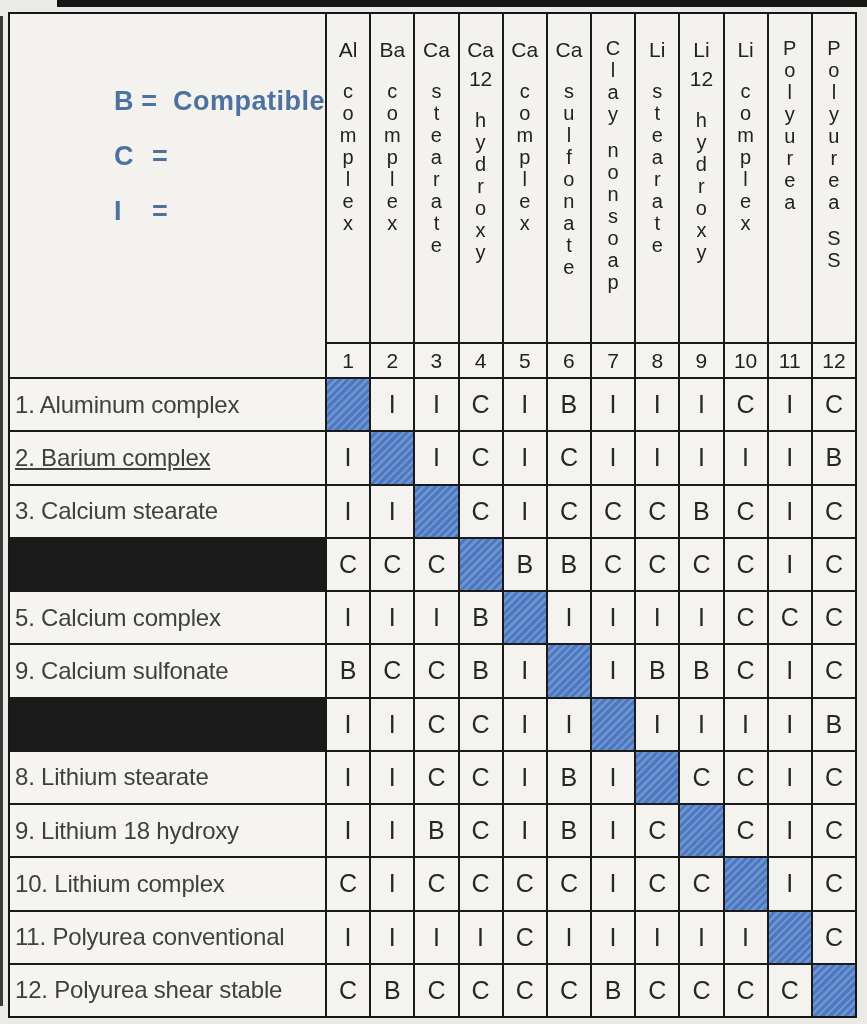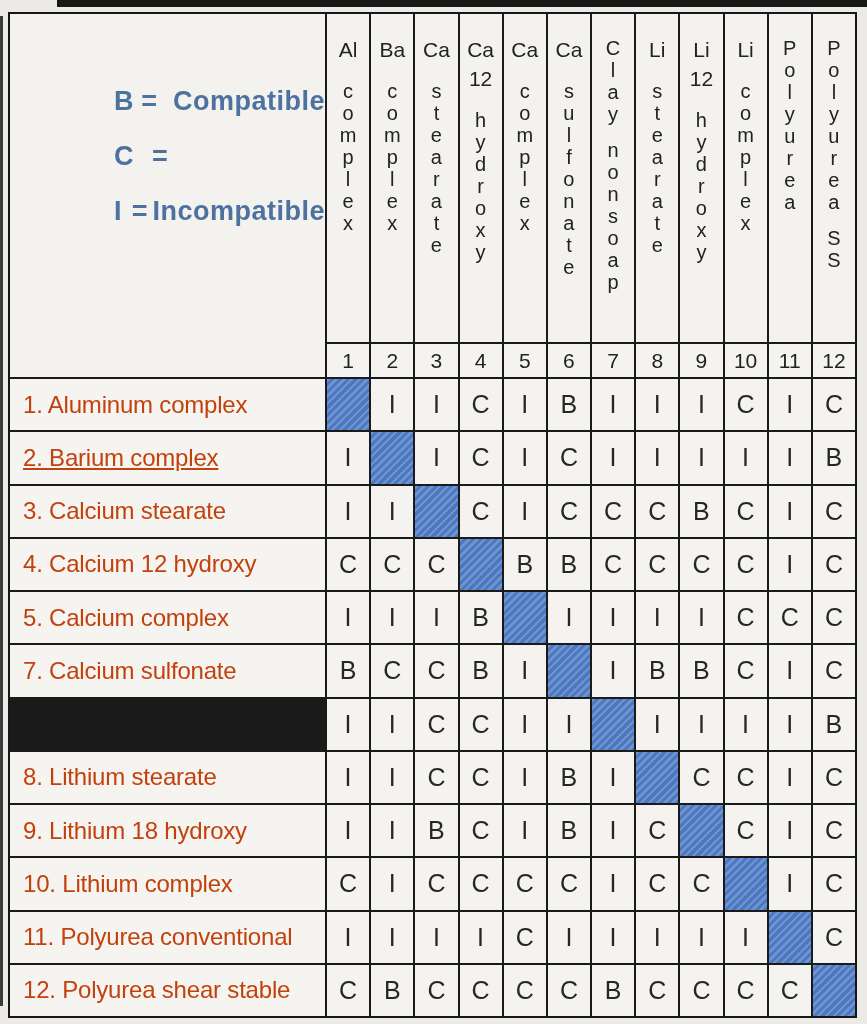--- a/index.html
+++ b/index.html
@@ -75,22 +75,22 @@
 
   
   .num-cell {
     display: flex; align-items: center; justify-content: center;
     font-size: 21px; color: #222;
   }
 
   
   .label-cell {
     display: flex; align-items: center;
-    padding-left: 13px;
-    font-size: 24px; color: #c2410c;
+    padding-left: 5px;
+    font-size: 24px; color: #404040;
     letter-spacing: -0.2px;
     white-space: nowrap;
     background: #f5f4f0;
   }
 
   
   .data-cell {
     display: flex; align-items: center; justify-content: center;
     font-size: 25px; color: #262626;
   }
@@ -116,21 +116,20 @@
         <span class="legend-eq">=</span>
         <span class="legend-meaning">Compatible</span>
       </div>
       <div class="legend-row">
         <span class="legend-sym">C</span>
         <span class="legend-eq">=</span>
       </div>
       <div class="legend-row">
         <span class="legend-sym">I</span>
         <span class="legend-eq">=</span>
-        <span class="legend-meaning">Incompatible</span>
       </div>
     </div>
 
   <div class="cell header-cell" style="grid-area: 1 / 2;">
         <div class="hseg">Al</div>
         <div class="vseg">
           <div>c</div>
           <div>o</div>
           <div>m</div>
           <div>p</div>
@@ -330,21 +329,20 @@
       <div class="cell data-cell diagonal" style="grid-area: 5 / 4;"></div>
       <div class="cell data-cell" style="grid-area: 5 / 5;">C</div>
       <div class="cell data-cell" style="grid-area: 5 / 6;">I</div>
       <div class="cell data-cell" style="grid-area: 5 / 7;">C</div>
       <div class="cell data-cell" style="grid-area: 5 / 8;">C</div>
       <div class="cell data-cell" style="grid-area: 5 / 9;">C</div>
       <div class="cell data-cell" style="grid-area: 5 / 10;">B</div>
       <div class="cell data-cell" style="grid-area: 5 / 11;">C</div>
       <div class="cell data-cell" style="grid-area: 5 / 12;">I</div>
       <div class="cell data-cell" style="grid-area: 5 / 13;">C</div>
-      <div class="cell label-cell" style="grid-area: 6 / 1;">4. Calcium 12 hydroxy</div>
       <div class="cell data-cell" style="grid-area: 6 / 2;">C</div>
       <div class="cell data-cell" style="grid-area: 6 / 3;">C</div>
       <div class="cell data-cell" style="grid-area: 6 / 4;">C</div>
       <div class="cell data-cell diagonal" style="grid-area: 6 / 5;"></div>
       <div class="cell data-cell" style="grid-area: 6 / 6;">B</div>
       <div class="cell data-cell" style="grid-area: 6 / 7;">B</div>
       <div class="cell data-cell" style="grid-area: 6 / 8;">C</div>
       <div class="cell data-cell" style="grid-area: 6 / 9;">C</div>
       <div class="cell data-cell" style="grid-area: 6 / 10;">C</div>
       <div class="cell data-cell" style="grid-area: 6 / 11;">C</div>
@@ -356,21 +354,21 @@
       <div class="cell data-cell" style="grid-area: 7 / 4;">I</div>
       <div class="cell data-cell" style="grid-area: 7 / 5;">B</div>
       <div class="cell data-cell diagonal" style="grid-area: 7 / 6;"></div>
       <div class="cell data-cell" style="grid-area: 7 / 7;">I</div>
       <div class="cell data-cell" style="grid-area: 7 / 8;">I</div>
       <div class="cell data-cell" style="grid-area: 7 / 9;">I</div>
       <div class="cell data-cell" style="grid-area: 7 / 10;">I</div>
       <div class="cell data-cell" style="grid-area: 7 / 11;">C</div>
       <div class="cell data-cell" style="grid-area: 7 / 12;">C</div>
       <div class="cell data-cell" style="grid-area: 7 / 13;">C</div>
-      <div class="cell label-cell" style="grid-area: 8 / 1;">7. Calcium sulfonate</div>
+      <div class="cell label-cell" style="grid-area: 8 / 1;">9. Calcium sulfonate</div>
       <div class="cell data-cell" style="grid-area: 8 / 2;">B</div>
       <div class="cell data-cell" style="grid-area: 8 / 3;">C</div>
       <div class="cell data-cell" style="grid-area: 8 / 4;">C</div>
       <div class="cell data-cell" style="grid-area: 8 / 5;">B</div>
       <div class="cell data-cell" style="grid-area: 8 / 6;">I</div>
       <div class="cell data-cell diagonal" style="grid-area: 8 / 7;"></div>
       <div class="cell data-cell" style="grid-area: 8 / 8;">I</div>
       <div class="cell data-cell" style="grid-area: 8 / 9;">B</div>
       <div class="cell data-cell" style="grid-area: 8 / 10;">B</div>
       <div class="cell data-cell" style="grid-area: 8 / 11;">C</div>

